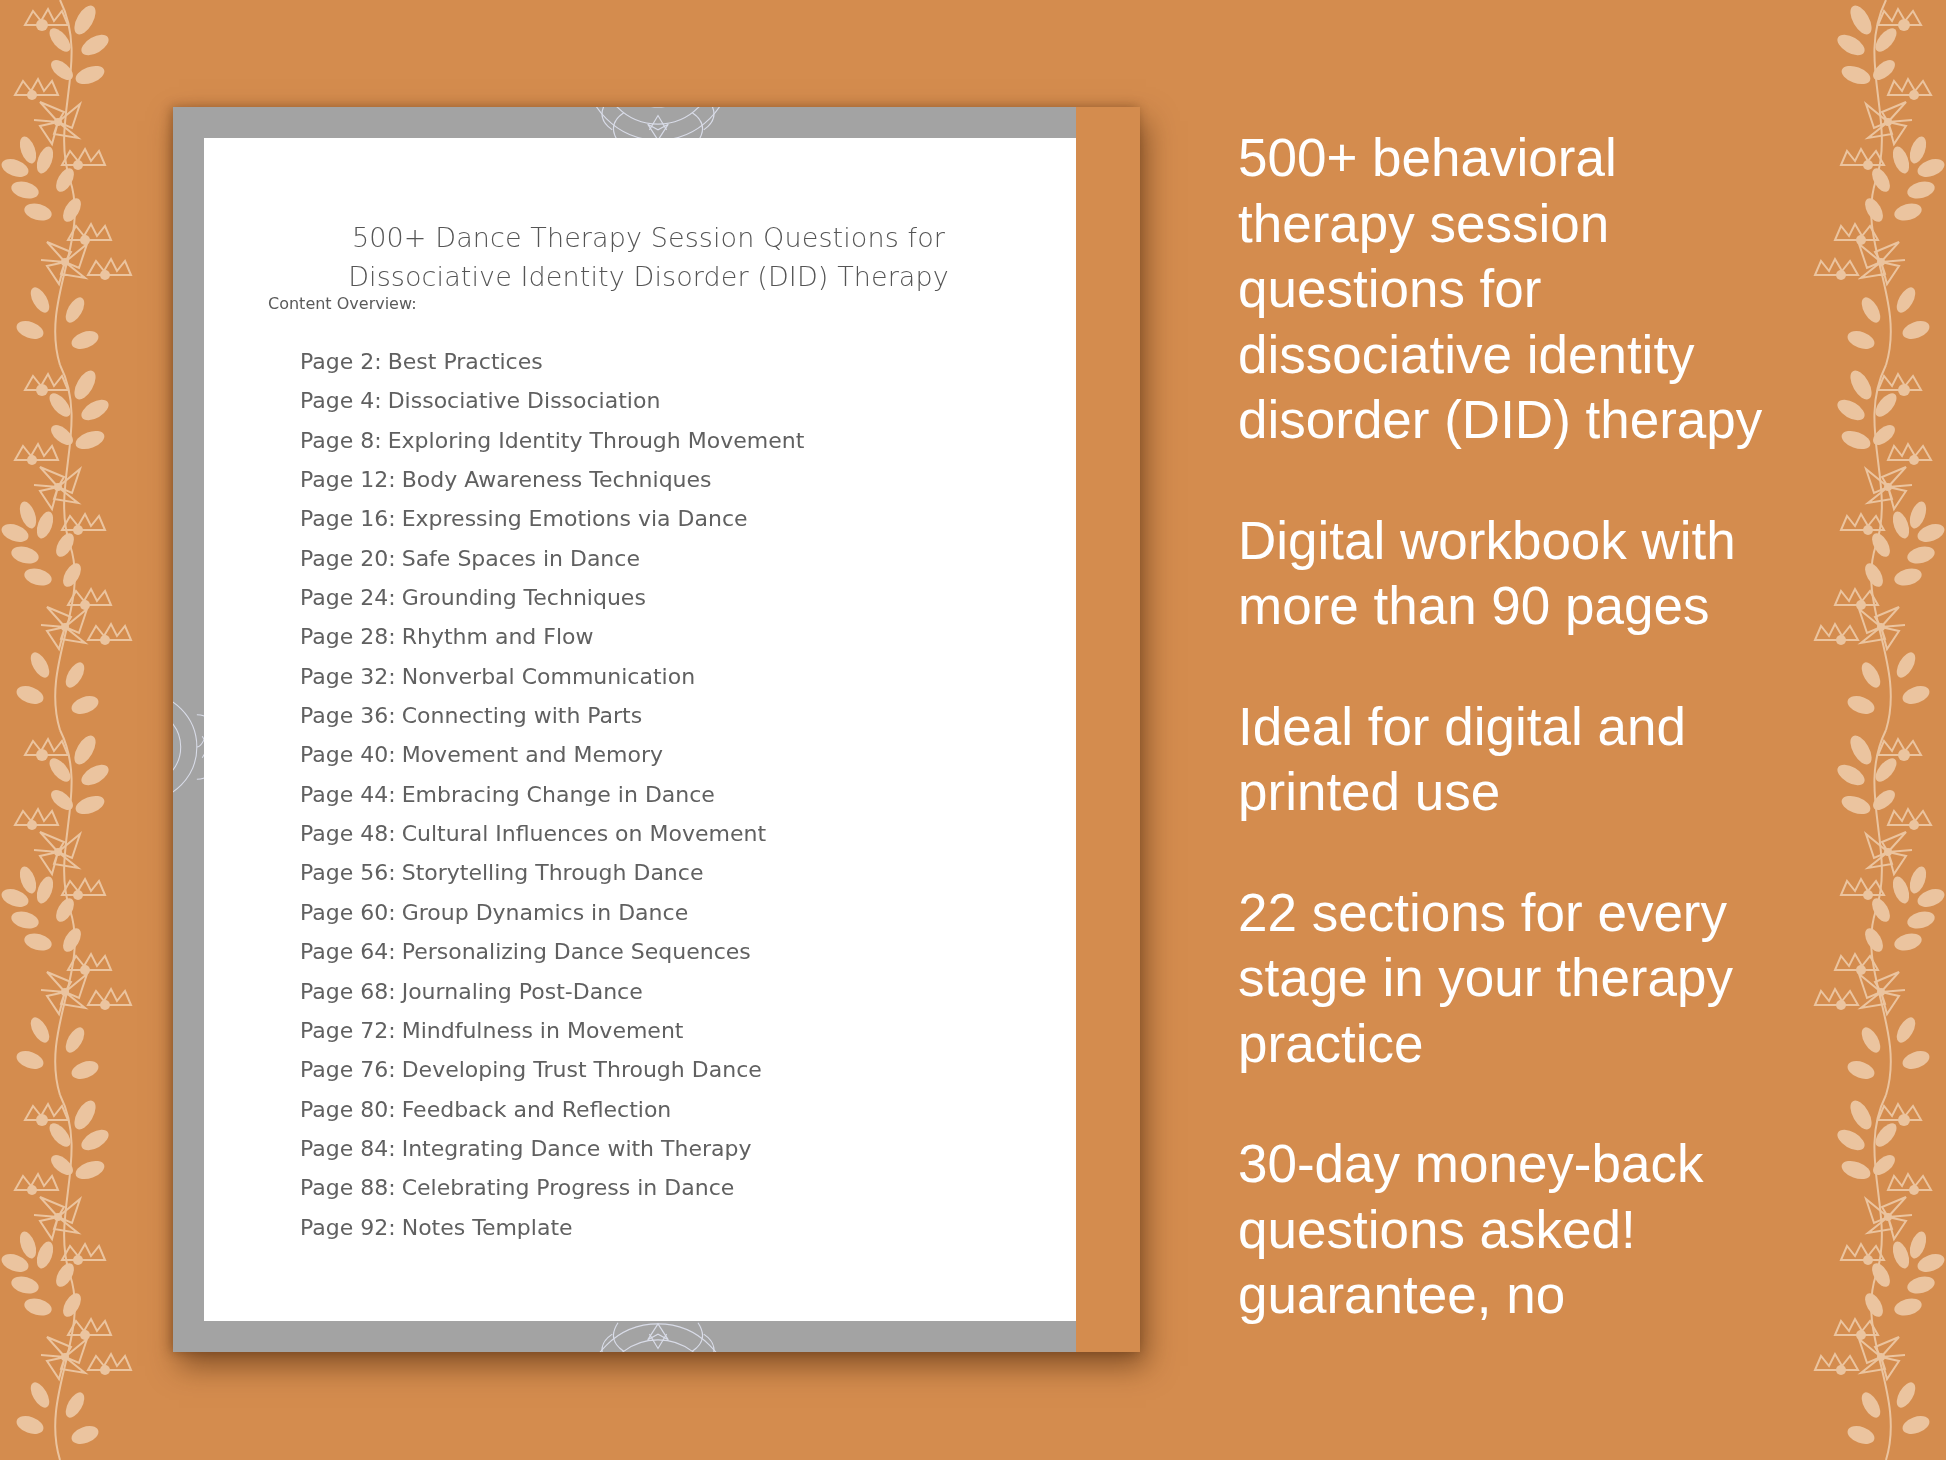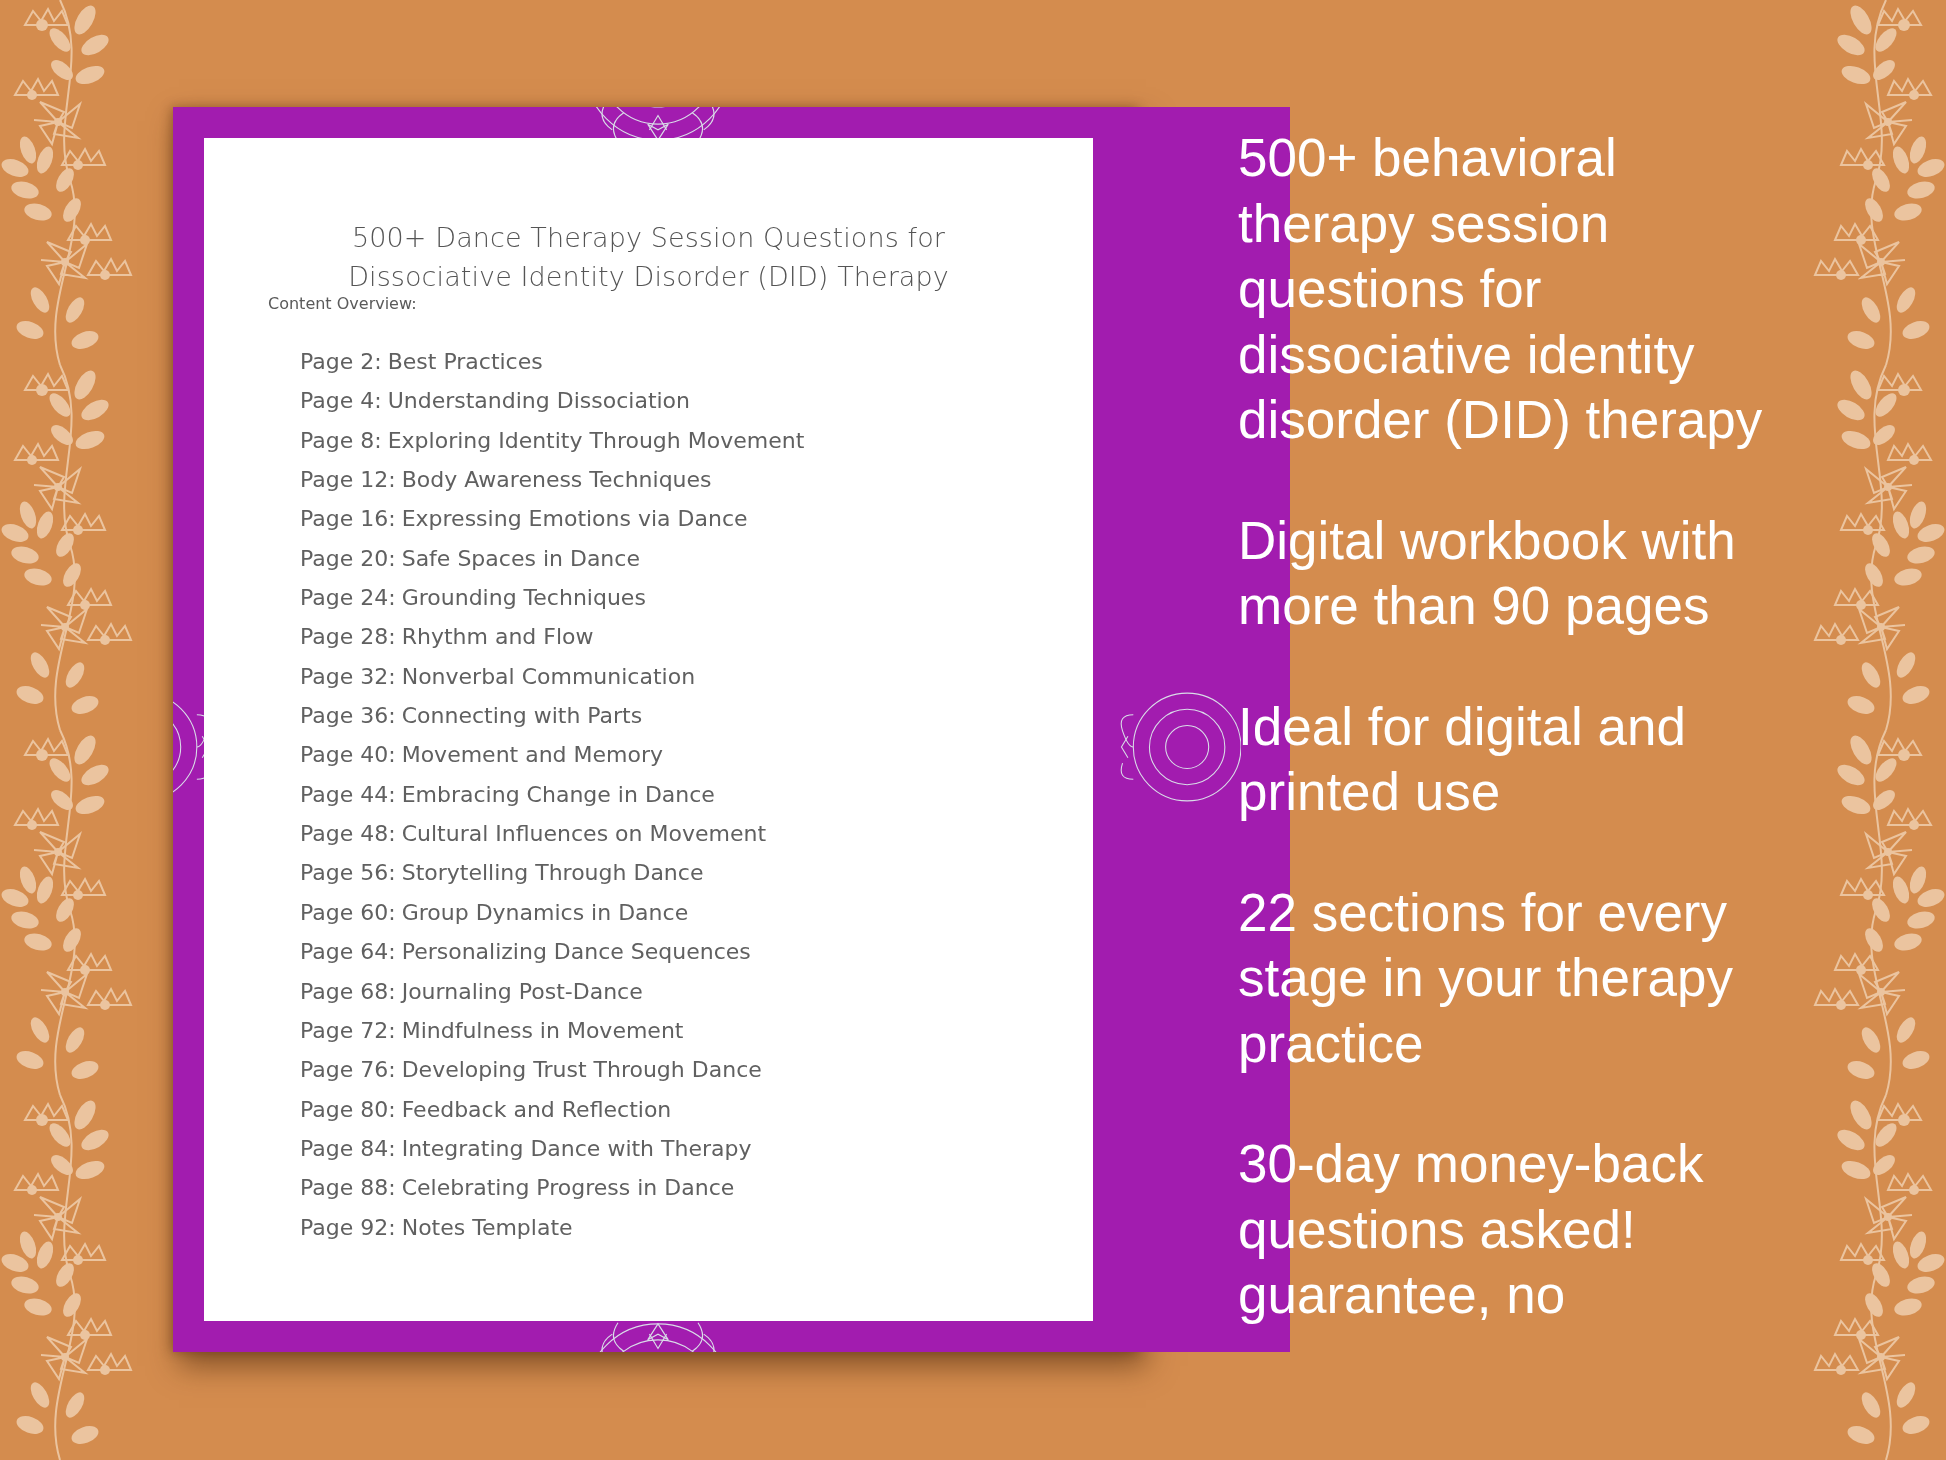--- a/index.html
+++ b/index.html
@@ -10,22 +10,22 @@
     }
     .vine { position: absolute; top: 0; width: 170px; height: 1460px; }
     .vine.left { left: 0; }
     .vine.right { right: 0; }
 
     .page-shadow {
       position: absolute; left: 173px; top: 107px; width: 967px; height: 1245px;
       box-shadow: 6px 14px 28px rgba(70,35,10,0.55), -2px 0 10px rgba(70,35,10,0.35);
     }
     .page {
-      position: absolute; left: 173px; top: 107px; width: 1117px; height: 1245px;
-      background: #a21caf; overflow: hidden;
+      position: absolute; left: 173px; top: 107px; width: 903px; height: 1245px;
+      background: #a3a3a3; overflow: hidden;
     }
     .page .mandala { position: absolute; }
     .page-inner {
       position: absolute; left: 31px; top: 31px; width: 889px; height: 1183px;
       background: #FFFFFF;
     }
     .doc-title {
       position: absolute; left: 0; width: 889px; top: 80px;
       text-align: center; color: #555555; font-size: 27px; line-height: 39px;
       font-family: "DejaVu Sans", sans-serif; font-weight: 300; letter-spacing: 0.1px;
@@ -152,21 +152,21 @@
   </svg>
 
   <div class="page-inner">
     <div class="doc-title">
       <div>500+ Dance Therapy Session Questions for</div>
       <div>Dissociative Identity Disorder (DID) Therapy</div>
     </div>
     <div class="overview-label">Content Overview:</div>
     <ul class="toc">
       <li><span class="pg">Page  2:</span><span class="sep"></span><span>Best Practices</span></li>
-      <li><span class="pg">Page  4:</span><span class="sep"></span><span>Understanding Dissociation</span></li>
+      <li><span class="pg">Page  4:</span><span class="sep"></span><span>Dissociative Dissociation</span></li>
       <li><span class="pg">Page  8:</span><span class="sep"></span><span>Exploring Identity Through Movement</span></li>
       <li><span class="pg">Page 12:</span><span class="sep"></span><span>Body Awareness Techniques</span></li>
       <li><span class="pg">Page 16:</span><span class="sep"></span><span>Expressing Emotions via Dance</span></li>
       <li><span class="pg">Page 20:</span><span class="sep"></span><span>Safe Spaces in Dance</span></li>
       <li><span class="pg">Page 24:</span><span class="sep"></span><span>Grounding Techniques</span></li>
       <li><span class="pg">Page 28:</span><span class="sep"></span><span>Rhythm and Flow</span></li>
       <li><span class="pg">Page 32:</span><span class="sep"></span><span>Nonverbal Communication</span></li>
       <li><span class="pg">Page 36:</span><span class="sep"></span><span>Connecting with Parts</span></li>
       <li><span class="pg">Page 40:</span><span class="sep"></span><span>Movement and Memory</span></li>
       <li><span class="pg">Page 44:</span><span class="sep"></span><span>Embracing Change in Dance</span></li>

